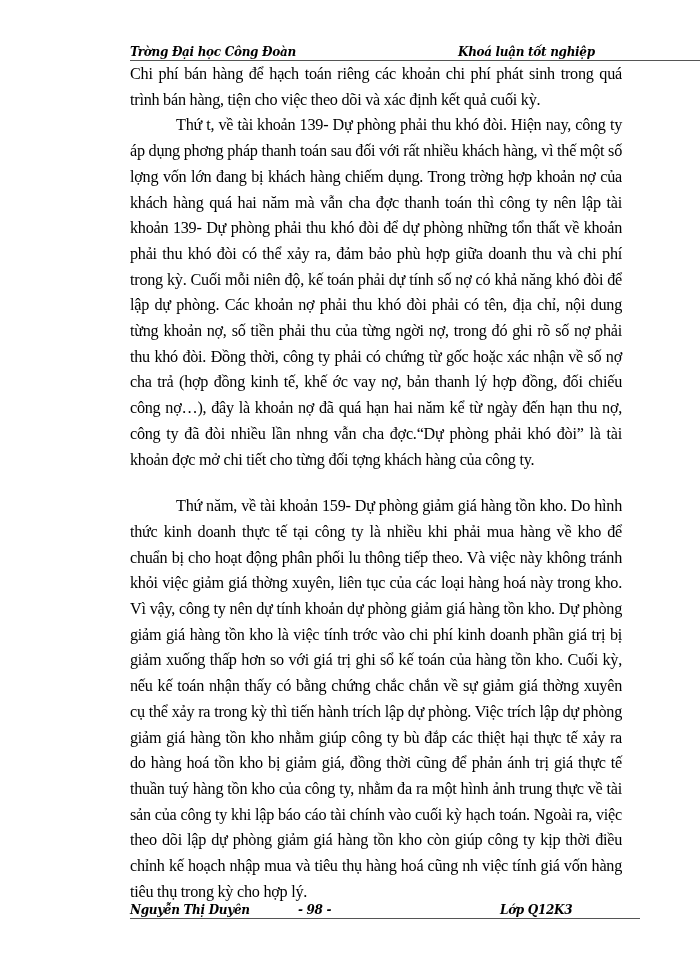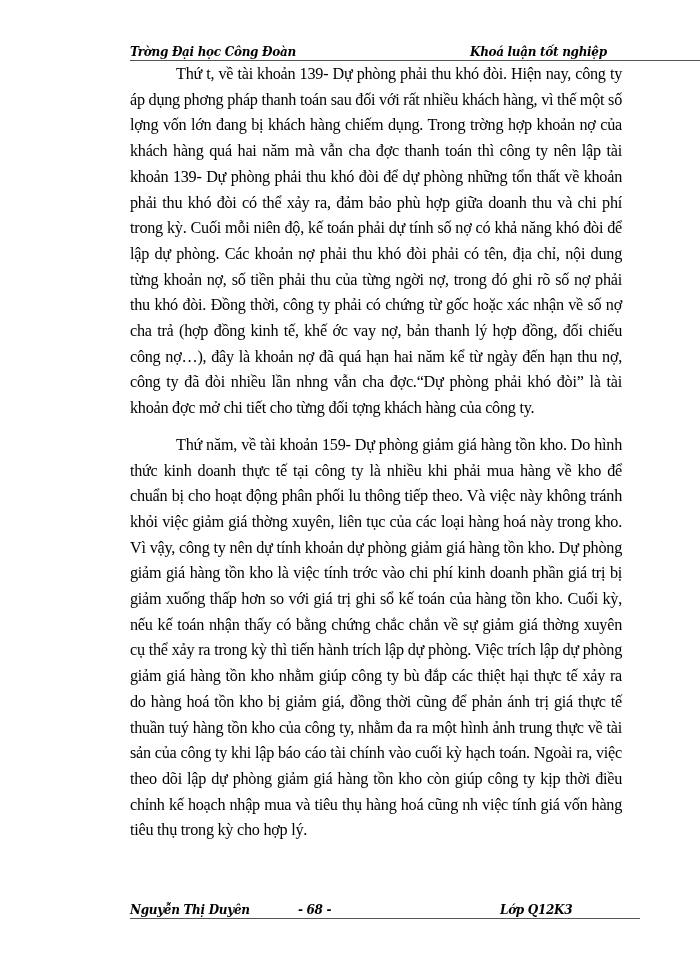--- a/index.html
+++ b/index.html
@@ -29,40 +29,40 @@
       bottom: 0px;
       font-family: "DejaVu Serif", "Liberation Serif", serif;
       font-style: italic;
       font-weight: bold;
       font-size: 12px;
       letter-spacing: -0.3px;
       white-space: nowrap;
       line-height: 15px;
     }
     .header .left { left: 0; }
-    .header .right { left: 340px; }
+    .header .right { left: 328px; }
 
     .body-text {
       position: absolute;
       left: 130px;
       top: 62px;
       width: 492px;
       font-size: 16.2px;
       line-height: 25.7px;
       text-align: justify;
       letter-spacing: -0.25px;
     }
     .body-text p {
       margin: 0;
     }
     .body-text p.indent {
       text-indent: 46px;
     }
     .body-text p.gap {
-      margin-top: 11px;
+      margin-top: 21px;
     }
     .u {
       text-decoration-color: #333333;
     }
 
     .footer {
       position: absolute;
       left: 130px;
       top: 902px;
       width: 510px;
@@ -75,21 +75,22 @@
   </style>
 </head>
 <body>
 
 <div class="header">
   <span class="left">Trờng Đại học Công Đoàn</span>
   <span class="right">Khoá luận tốt nghiệp</span>
 </div>
 
 <div class="body-text">
+  <p>Chi phí bán hàng để hạch toán riêng các khoản chi phí  phát sinh trong quá trình bán hàng, tiện cho việc theo dõi và xác định kết quả cuối kỳ.</p>
   <p class="indent"><span class="u">Thứ t,   về tài khoản 139- Dự phòng phải thu khó đòi.</span><span> Hiện nay, công ty áp dụng phơng   pháp thanh toán sau đối với rất nhiều khách hàng, vì thế một số lợng   vốn lớn đang bị khách hàng chiếm dụng. Trong trờng   hợp khoản nợ của khách hàng quá hai năm mà vẫn cha   đợc   thanh toán thì công ty nên lập tài khoản 139- Dự phòng phải thu khó đòi để dự phòng những tổn thất về khoản phải thu khó đòi có thể xảy ra, đảm bảo phù hợp giữa doanh thu và chi phí trong kỳ. Cuối mỗi niên độ, kế toán phải dự tính số nợ có khả năng khó đòi để lập dự phòng. Các khoản nợ phải thu khó đòi phải có tên, địa chỉ, nội dung từng khoản nợ, số tiền phải thu của từng ngời nợ, trong đó ghi rõ số nợ phải thu khó đòi. Đồng thời, công ty phải có chứng từ gốc hoặc xác nhận về số nợ cha   trả (hợp đồng kinh tế, khế ớc   vay nợ, bản thanh lý hợp đồng, đối chiếu công nợ…), đây là khoản nợ đã quá hạn hai năm kể từ ngày đến hạn thu   nợ, công ty đã đòi nhiều lần nhng   vẫn cha   đợc.“Dự   phòng phải khó đòi” là tài khoản  đợc   mở chi tiết cho từng đối tợng   khách hàng của công ty.</span></p>
   <p class="indent gap"><span class="u">Thứ năm, về tài khoản 159- Dự phòng giảm giá hàng tồn kho.</span><span> Do hình thức kinh doanh thực tế tại công ty là nhiều khi phải mua hàng về kho để chuẩn bị cho hoạt động phân phối lu   thông tiếp theo. Và việc này không tránh khỏi việc giảm giá thờng   xuyên, liên tục của các loại hàng hoá này trong kho. Vì vậy, công ty nên dự tính khoản dự phòng giảm giá hàng tồn kho. Dự phòng giảm giá hàng tồn kho là việc tính trớc   vào chi   phí kinh doanh phần giá trị bị giảm xuống thấp hơn so với giá trị ghi sổ kế toán của hàng tồn kho. Cuối kỳ, nếu kế toán nhận thấy có bằng chứng chắc chắn về sự giảm giá thờng   xuyên cụ thể xảy ra trong kỳ thì tiến hành trích  lập dự phòng. Việc trích lập dự phòng giảm giá hàng tồn kho nhằm giúp công ty bù đắp các thiệt hại thực tế xảy ra do hàng hoá tồn kho bị giảm giá, đồng thời cũng để phản ánh trị giá thực tế thuần tuý hàng tồn kho của công ty, nhằm đa   ra một hình ảnh trung thực về tài sản của công ty khi lập báo cáo tài chính vào cuối kỳ hạch toán. Ngoài ra, việc theo dõi lập dự phòng giảm giá hàng tồn kho còn giúp công ty kịp thời điều chỉnh kế hoạch nhập mua và tiêu thụ hàng hoá cũng nh   việc tính giá vốn hàng tiêu thụ trong kỳ cho hợp lý.</span></p>
 </div>
 
 <div class="footer">
   <span class="left">Nguyễn Thị Duyên</span>
-  <span class="center">- 68 -</span>
+  <span class="center">- 98 -</span>
   <span class="right">Lớp Q12K3</span>
 </div>
 
 </body></html>

